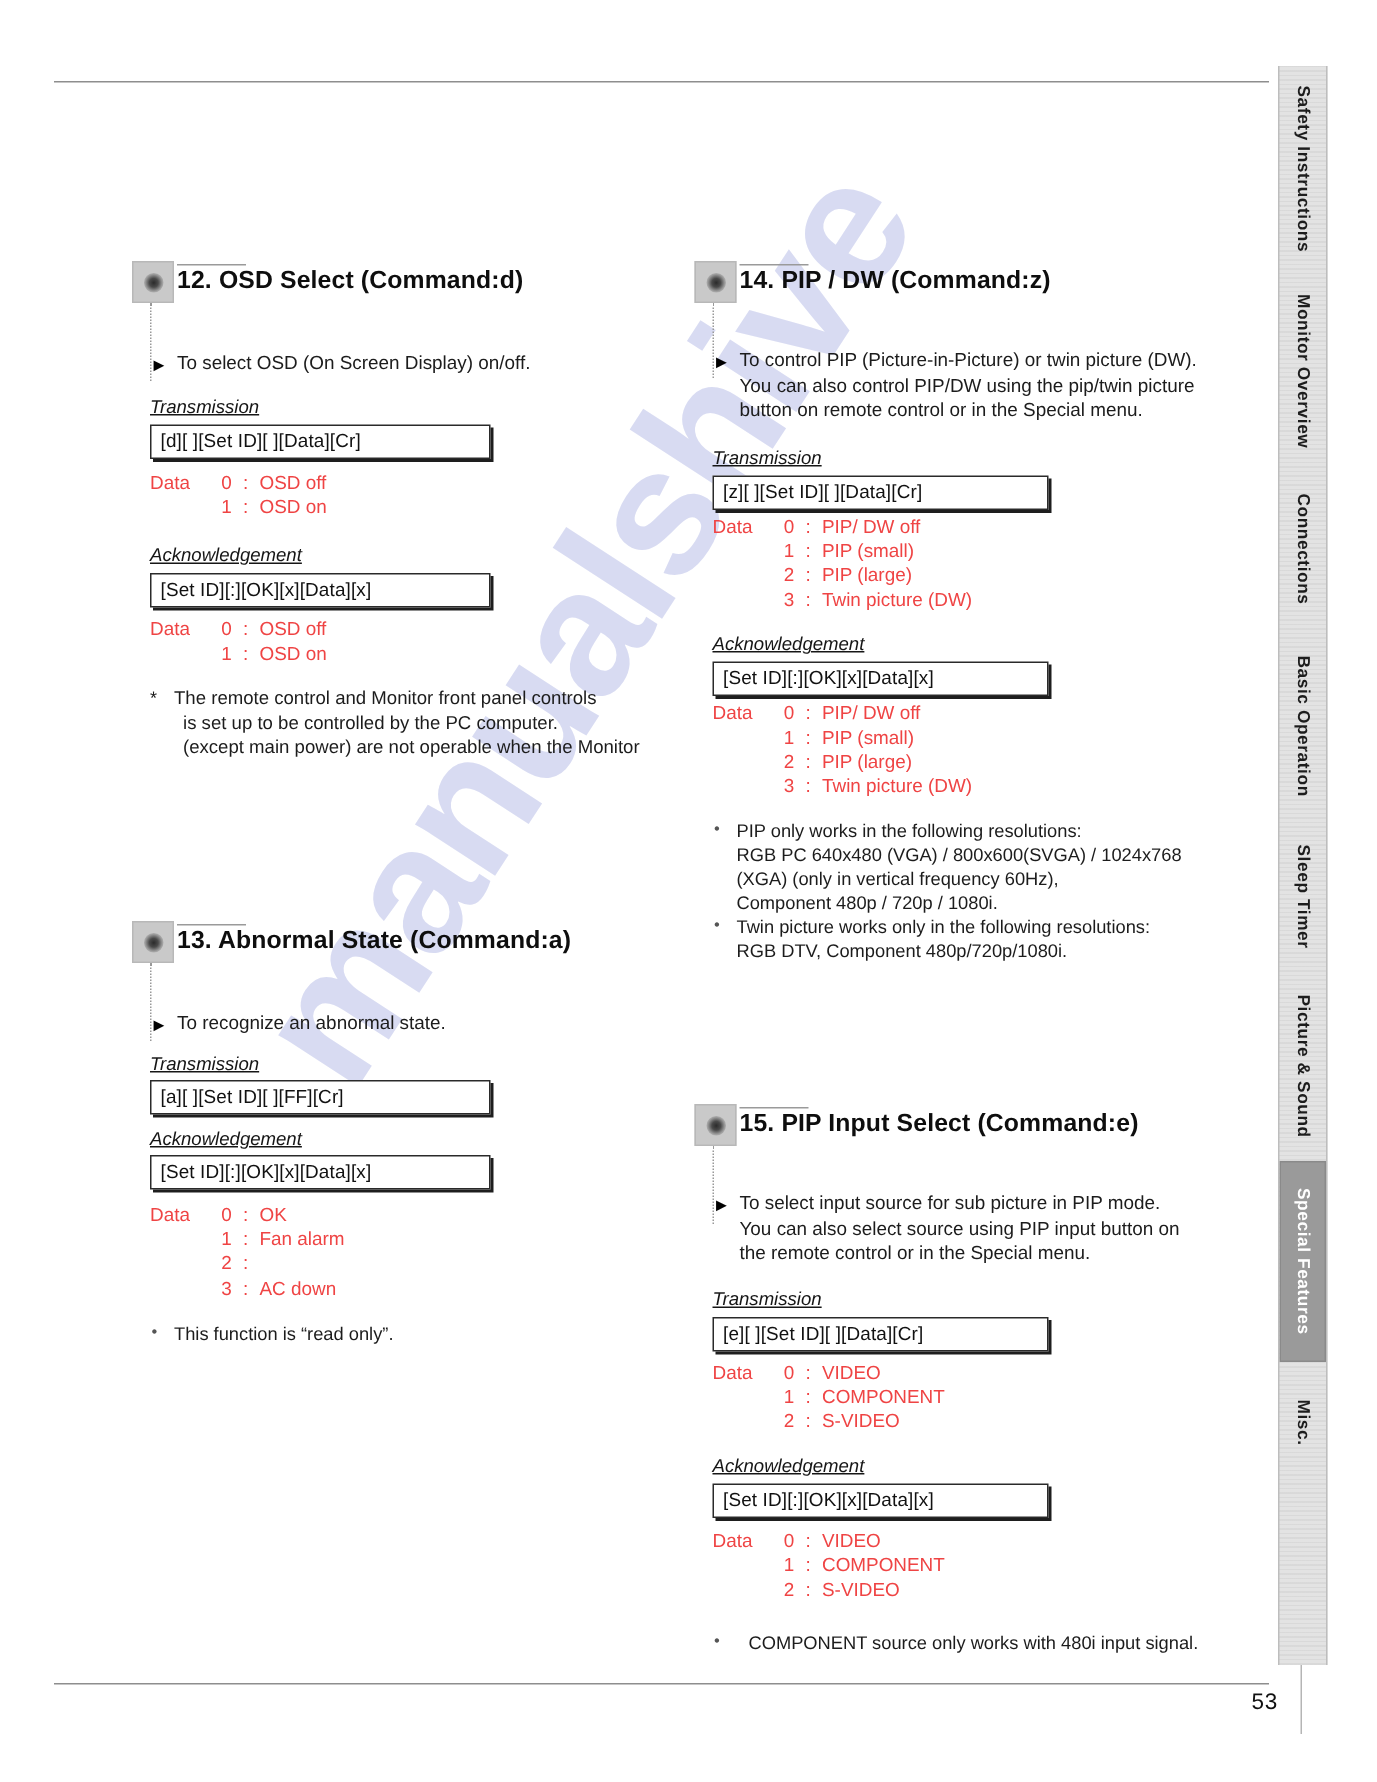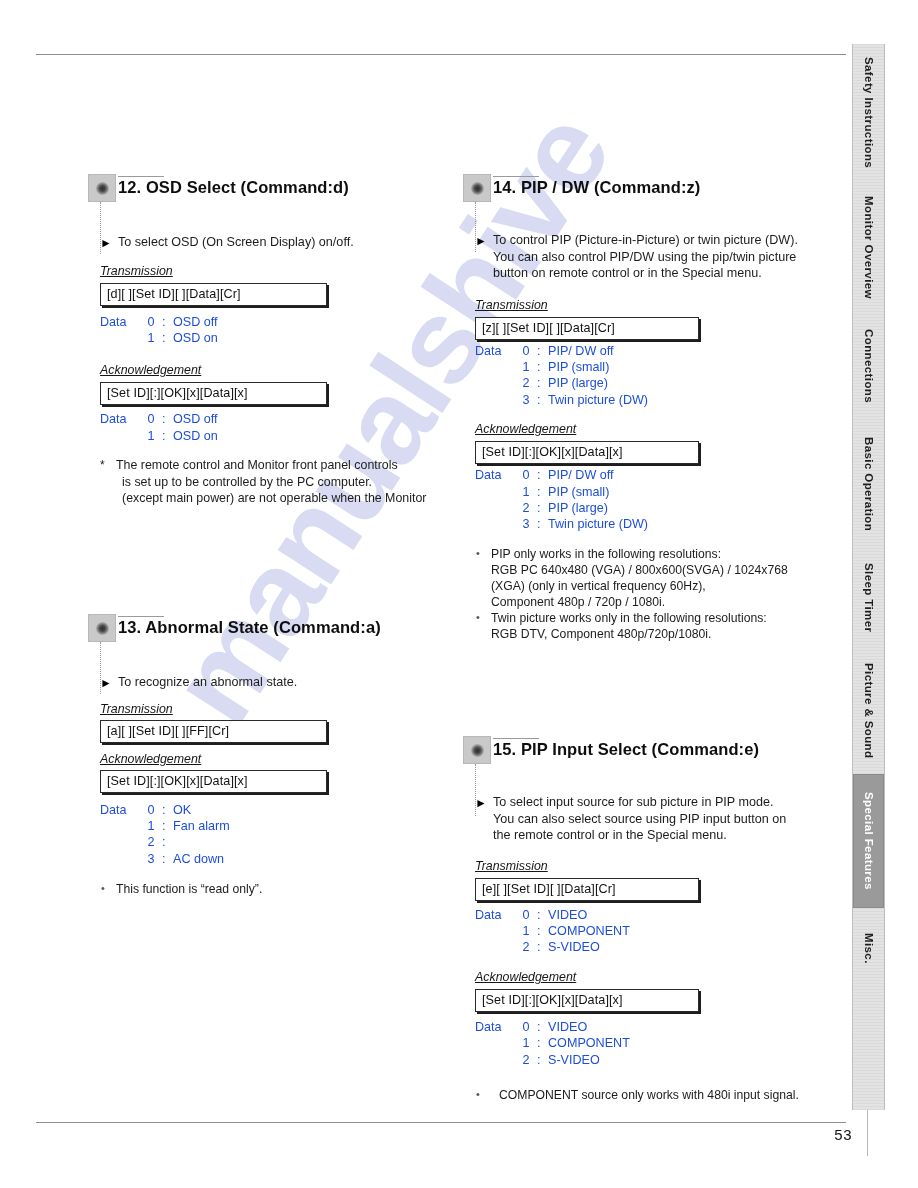--- a/index.html
+++ b/index.html
@@ -223,21 +223,21 @@
     letter-spacing: .1px;
     color: #111;
     white-space: nowrap;
   }
 
   
   .data-list {
     margin-left: 12px;
     font-size: 12.6px;
     line-height: 16.4px;
-    color: #1d4ed8;
+    color: #ef4444;
   }
   .data-row {
     display: flex;
   }
   .data-label {
     width: 40px;
     flex: 0 0 40px;
   }
   .data-key {
     width: 22px;

